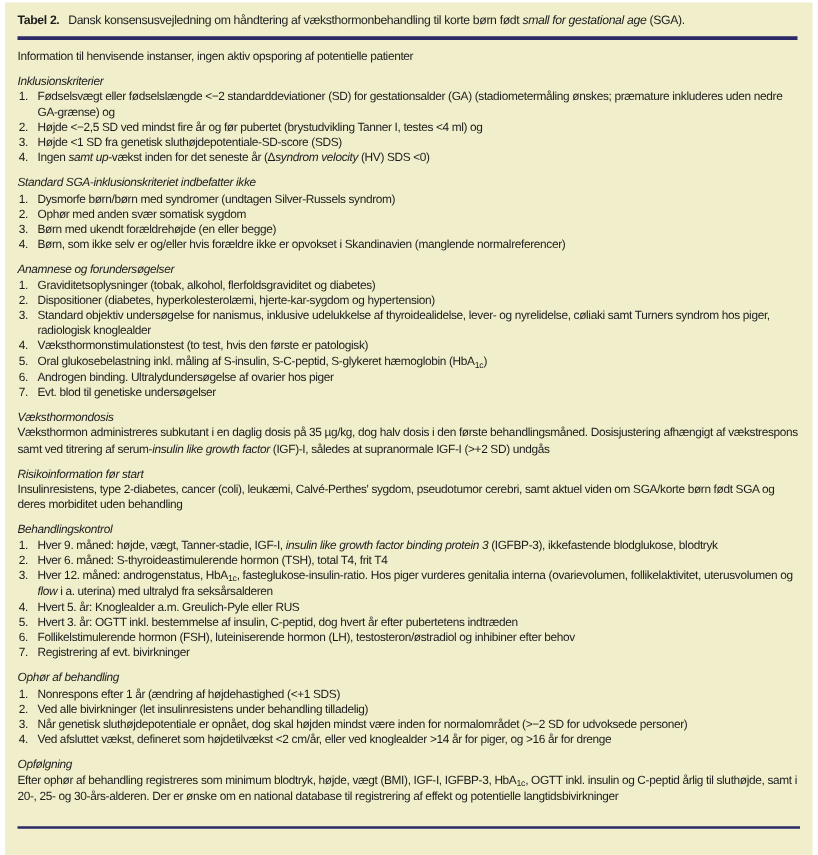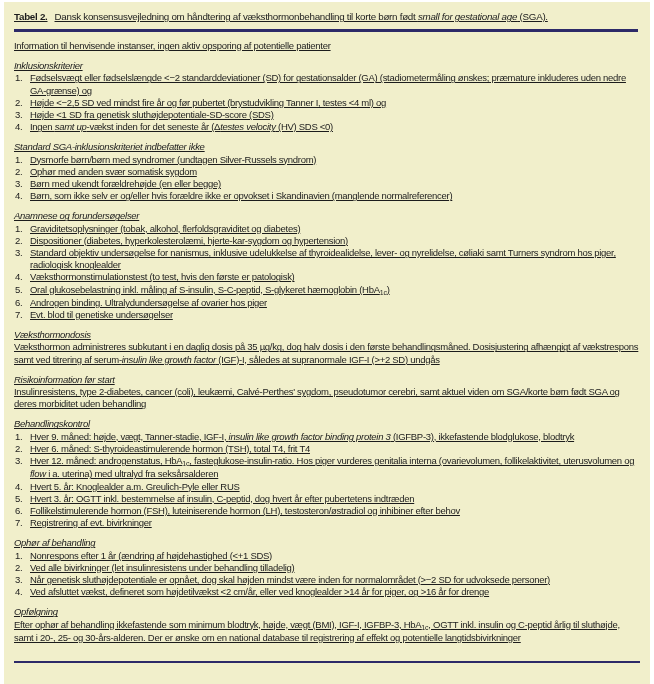--- a/index.html
+++ b/index.html
@@ -18,21 +18,20 @@
     height: 682px;
     background: var(--bg, #f1efcb);
     font-family: "Liberation Sans", "DejaVu Sans", sans-serif;
     font-size: 9.5px;
     letter-spacing: -0.28px;
     line-height: 12.2px;
     color: var(--fg, #1c1c1c);
   }
   .inner {
     padding: 9px 10px 0 9px;
-    text-decoration: underline;
   }
   .caption {
     font-size: 9.8px;
     line-height: 12px;
     margin: 0 1px 6px 1px;
     white-space: nowrap;
   }
   .caption .label {
     font-weight: bold;
     margin-right: 7px;
@@ -83,21 +82,21 @@
     <div class="rule top"></div>
     <div class="sections">
         <div class="section">
           <div class="para"><span class="txt"><span>Information til henvisende instanser, ingen aktiv opsporing af potentielle patienter</span></span></div>
         </div>
         <div class="section">
           <div class="heading">Inklusionskriterier</div>
           <div class="item"><span class="num">1.</span><span class="txt"><span>Fødselsvægt eller fødselslængde &lt;−2 standarddeviationer (SD) for gestationsalder (GA) (stadiometermåling ønskes; præmature inkluderes uden nedre GA-grænse) og</span></span></div>
           <div class="item"><span class="num">2.</span><span class="txt"><span>Højde &lt;−2,5 SD ved mindst fire år og før pubertet (brystudvikling Tanner I, testes &lt;4 ml) og</span></span></div>
           <div class="item"><span class="num">3.</span><span class="txt"><span>Højde &lt;1 SD fra genetisk sluthøjdepotentiale-SD-score (SDS)</span></span></div>
-          <div class="item"><span class="num">4.</span><span class="txt"><span>Ingen </span><i>samt up</i><span>-vækst inden for det seneste år (Δ</span><i>testes velocity</i><span> (HV) SDS &lt;0)</span></span></div>
+          <div class="item"><span class="num">4.</span><span class="txt"><span>Ingen </span><i>samt up</i><span>-vækst inden for det seneste år (Δ</span><i>syndrom velocity</i><span> (HV) SDS &lt;0)</span></span></div>
         </div>
         <div class="section">
           <div class="heading">Standard SGA-inklusionskriteriet indbefatter ikke</div>
           <div class="item"><span class="num">1.</span><span class="txt"><span>Dysmorfe børn/børn med syndromer (undtagen Silver-Russels syndrom)</span></span></div>
           <div class="item"><span class="num">2.</span><span class="txt"><span>Ophør med anden svær somatisk sygdom</span></span></div>
           <div class="item"><span class="num">3.</span><span class="txt"><span>Børn med ukendt forældrehøjde (en eller begge)</span></span></div>
           <div class="item"><span class="num">4.</span><span class="txt"><span>Børn, som ikke selv er og/eller hvis forældre ikke er opvokset i Skandinavien (manglende normalreferencer)</span></span></div>
         </div>
         <div class="section">
           <div class="heading">Anamnese og forundersøgelser</div>
@@ -129,18 +128,18 @@
         </div>
         <div class="section">
           <div class="heading">Ophør af behandling</div>
           <div class="item"><span class="num">1.</span><span class="txt"><span>Nonrespons efter 1 år (ændring af højdehastighed (&lt;+1 SDS)</span></span></div>
           <div class="item"><span class="num">2.</span><span class="txt"><span>Ved alle bivirkninger (let insulinresistens under behandling tilladelig)</span></span></div>
           <div class="item"><span class="num">3.</span><span class="txt"><span>Når genetisk sluthøjdepotentiale er opnået, dog skal højden mindst være inden for normalområdet (&gt;−2 SD for udvoksede personer)</span></span></div>
           <div class="item"><span class="num">4.</span><span class="txt"><span>Ved afsluttet vækst, defineret som højdetilvækst &lt;2 cm/år, eller ved knoglealder &gt;14 år for piger, og &gt;16 år for drenge</span></span></div>
         </div>
         <div class="section">
           <div class="heading">Opfølgning</div>
-          <div class="para"><span class="txt"><span>Efter ophør af behandling ikkefastende som minimum blodtryk, højde, vægt (BMI), IGF-I, IGFBP-3, HbA</span><sub>1c</sub><span>, OGTT inkl. insulin og C-peptid årlig til sluthøjde, samt i 20-, 25- og 30-års-alderen. Der er ønske om en national database til registrering af effekt og potentielle langtidsbivirkninger</span></span></div>
+          <div class="para"><span class="txt"><span>Efter ophør af behandling registreres som minimum blodtryk, højde, vægt (BMI), IGF-I, IGFBP-3, HbA</span><sub>1c</sub><span>, OGTT inkl. insulin og C-peptid årlig til sluthøjde, samt i 20-, 25- og 30-års-alderen. Der er ønske om en national database til registrering af effekt og potentielle langtidsbivirkninger</span></span></div>
         </div>
       </div>
   </div>
   <div class="rule bottom"></div>
 </div>
 
 </body></html>

